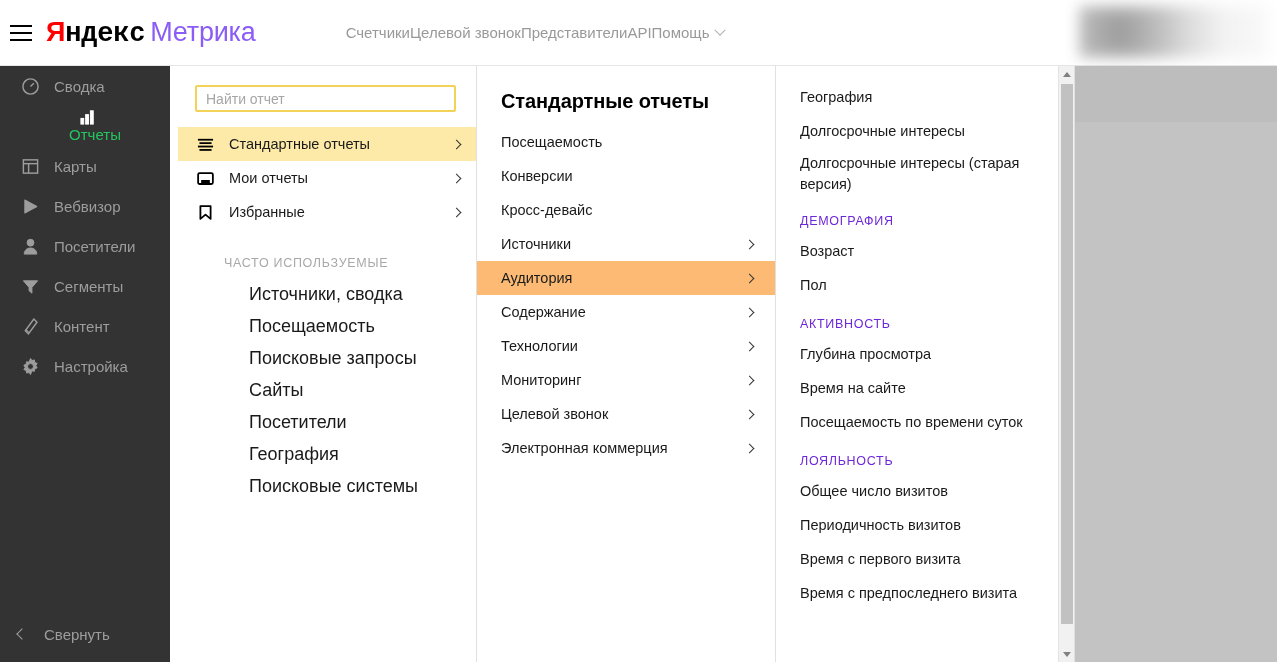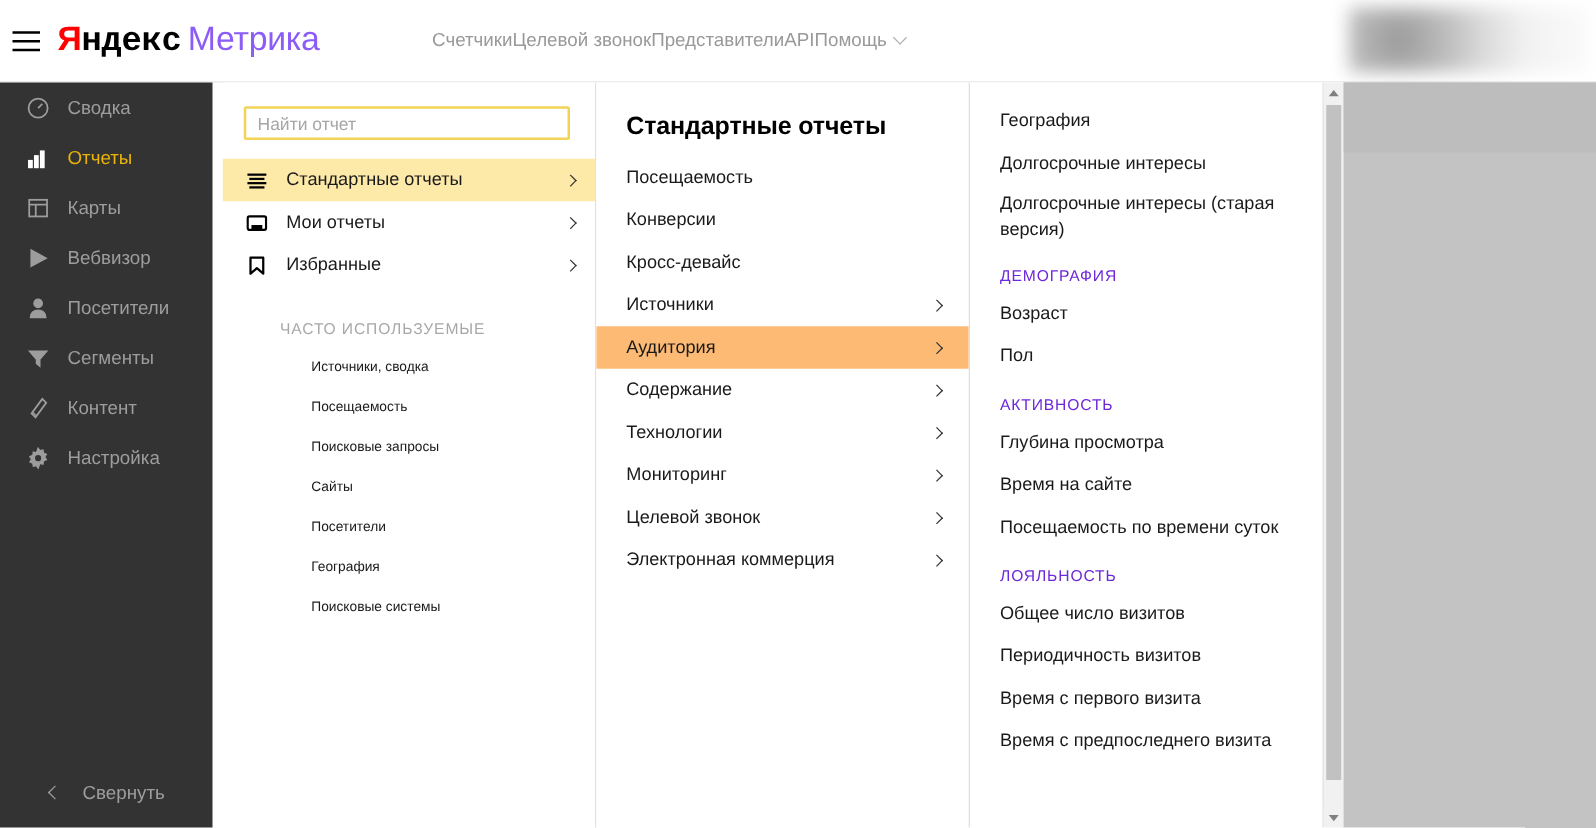--- a/index.html
+++ b/index.html
@@ -89,30 +89,30 @@
     color: #9d9d9d;
     cursor: pointer;
     position: relative;
   }
   .side-item .si-ico {
     width: 20px; height: 20px;
     margin-right: 14px;
     display: flex; align-items: center; justify-content: center;
     flex: 0 0 20px;
   }
-  .side-item.active { color: #eab308; }
+  .side-item.active { color: #22c55e; flex-direction: column; }
   .side-item.active .si-ico svg { fill: #ffffff; stroke: #ffffff; }
   .side-item svg { fill: #9d9d9d; stroke: #9d9d9d; }
 
   .side-collapse {
     position: absolute;
     bottom: 8px; left: 0;
     width: 178px; height: 40px;
     display: flex; align-items: center;
-    padding-left: 40px;
+    padding-left: 18px;
     font-size: 15px; color: #9d9d9d;
     cursor: pointer;
   }
   .chev-left {
     display: inline-block;
     width: 8px; height: 8px;
     border-left: 1.6px solid #9d9d9d;
     border-bottom: 1.6px solid #9d9d9d;
     transform: rotate(45deg);
     margin-right: 18px;
@@ -177,21 +177,21 @@
     padding-left: 46px;
     font-size: 12.5px;
     letter-spacing: 0.7px;
     color: #a8a8a8;
     text-transform: uppercase;
   }
   .p2-sub {
     height: 32px;
     display: flex; align-items: center;
     padding-left: 71px;
-    font-size: 11px;
+    font-size: 18px;
     color: #1a1a1a;
     cursor: pointer;
     white-space: nowrap;
   }
   .p2-sublist { margin-top: 8px; }
 
   
   .panel3 {
     position: absolute;
     top: 66px; left: 477px;

